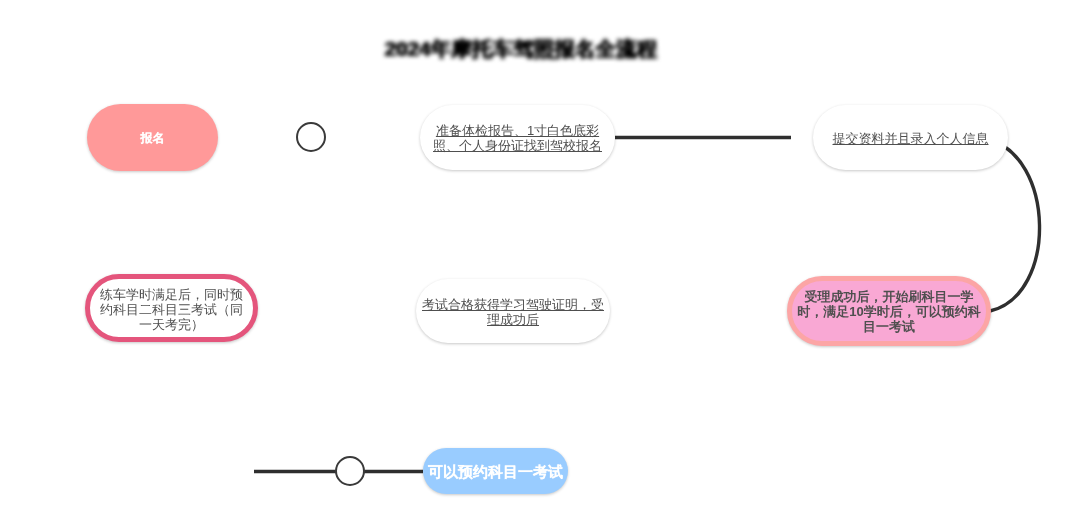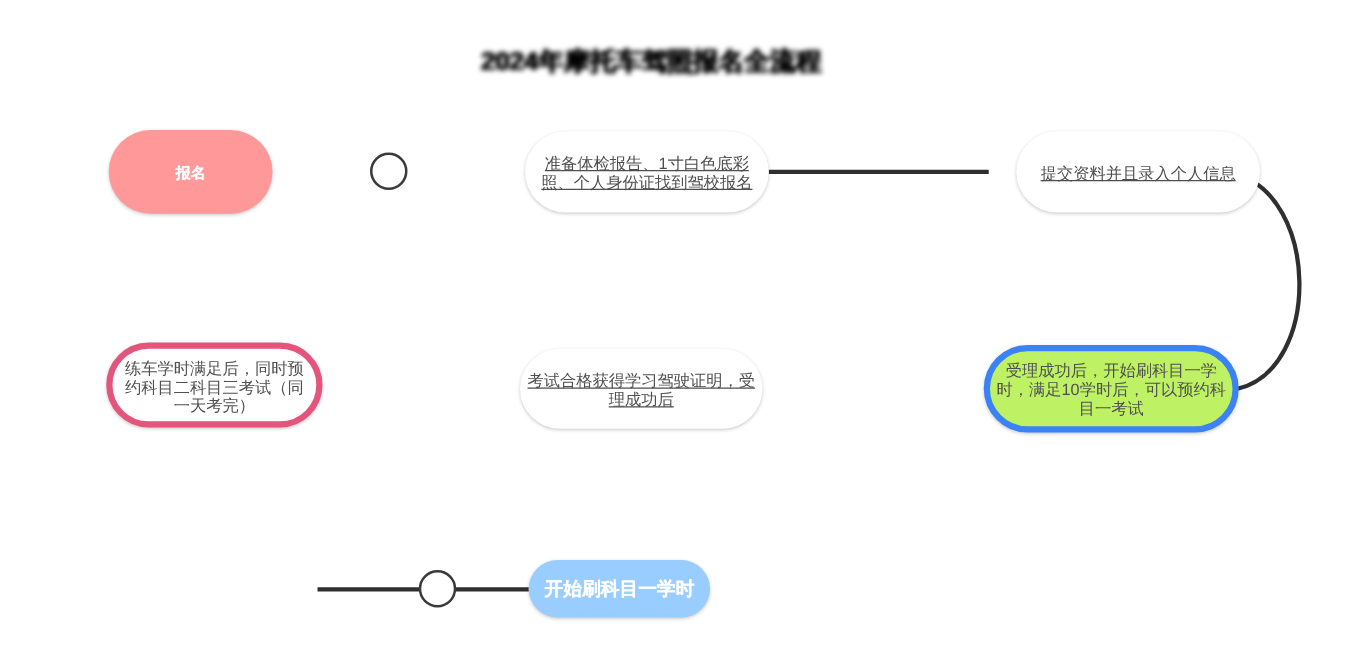--- a/index.html
+++ b/index.html
@@ -26,22 +26,22 @@
 
   .n-white{background:#ffffff;box-shadow:0 1px 3px rgba(0,0,0,.22);text-decoration:underline;}
   .n-pinkfill{background:#ff9999;color:#ffffff;font-weight:700;font-size:12px;
               text-shadow:0 0 0.7px #ffffff;
               box-shadow:0 1px 3px rgba(0,0,0,.22);}
   .n-bluefill{background:#99ccff;color:#ffffff;font-weight:700;font-size:15px;
               text-shadow:0 0 0.7px #ffffff;
               box-shadow:0 1px 3px rgba(0,0,0,.22);}
   .n-pinkborder{background:#ffffff;border:5px solid #e4557c;
                 box-shadow:0 1px 3px rgba(0,0,0,.22);}
-  .n-orangeborder{background:#bef264;border:5px solid #3b82f6;
-                  box-shadow:0 1px 3px rgba(0,0,0,.22);}
+  .n-orangeborder{background:#f9a8d4;border:5px solid #fca5a5;
+                  box-shadow:0 1px 3px rgba(0,0,0,.22);font-weight:bold;}
 
   
   .dot{position:absolute;border-radius:50%;background:#ffffff;
        border:2px solid #3a3a3a;box-sizing:border-box;}
 </style>
 </head>
 <body>
 
 <div id="stage">
 
@@ -76,19 +76,19 @@
   <div class="node n-white" style="left:416px;top:279px;width:194px;height:64px;padding:0 3px;">
     <span>考试合格获得学习驾驶证明，受理成功后</span>
   </div>
 
   <div class="node n-orangeborder" style="left:787px;top:276px;width:204px;height:70px;padding:0 3px;">
     <span>受理成功后，开始刷科目一学时，满足10学时后，可以预约科目一考试</span>
   </div>
 
 
   <div class="node n-bluefill" style="left:423px;top:448px;width:145px;height:46px;">
-    <span>开始刷科目一学时</span>
+    <span>可以预约科目一考试</span>
   </div>
 
   <div class="dot" style="left:296px;top:122px;width:30px;height:30px;"></div>
   <div class="dot" style="left:335px;top:456px;width:30px;height:30px;"></div>
 
 </div>
 
 </body></html>

